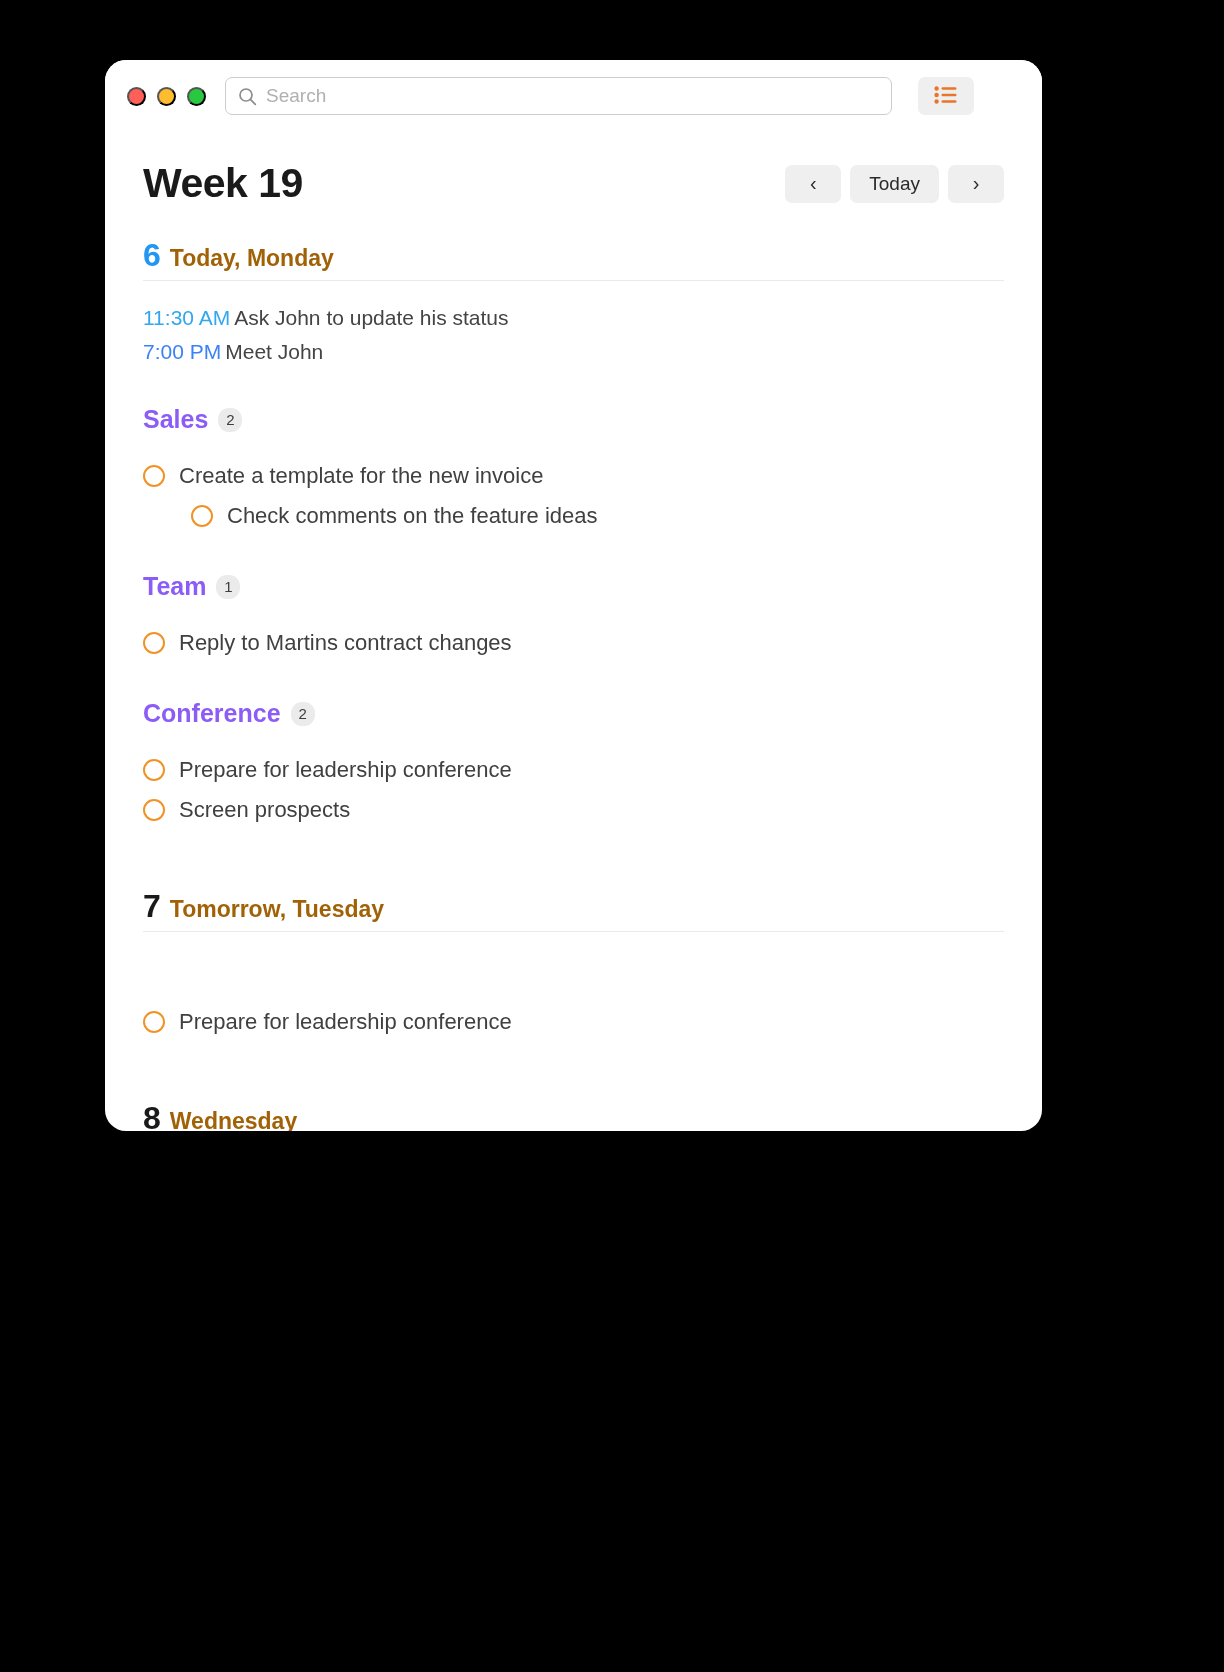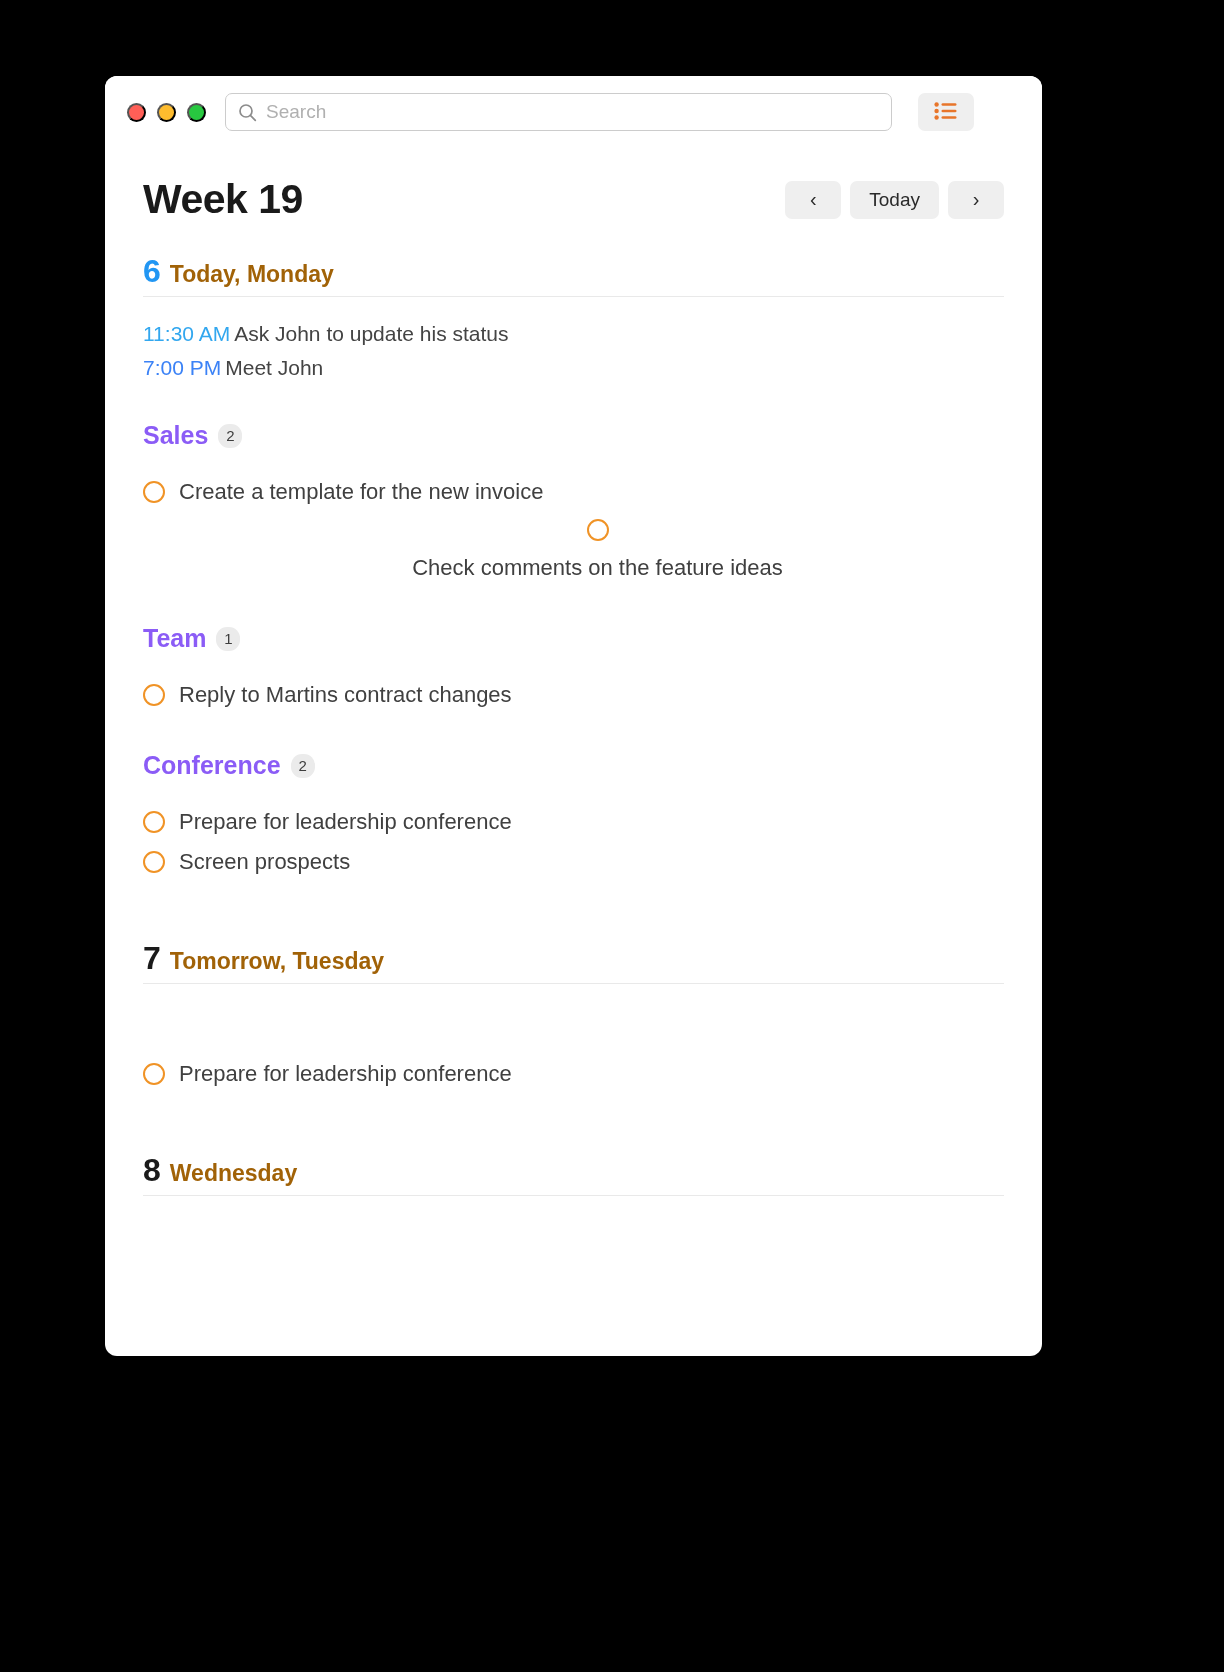--- a/index.html
+++ b/index.html
@@ -9,25 +9,25 @@
     height: 1672px;
     background: #000000;
     font-family: "Liberation Sans", sans-serif;
     -webkit-font-smoothing: antialiased;
   }
 
   
   #app-window {
     position: absolute;
     left: 105px;
-    top: 76px;
+    top: 60px;
     width: 937px;
-    height: 1280px;
+    height: 1071px;
     background: #ffffff;
-    border-radius: 12px;
+    border-radius: 21px;
     overflow: hidden;
   }
 
   
   #titlebar {
     height: 72px;
     display: flex;
     align-items: center;
     padding: 0 22px 0 22px;
     background: #ffffff;
@@ -187,21 +187,21 @@
     align-items: center;
     justify-content: center;
   }
 
   .task-row {
     display: flex;
     align-items: center;
     gap: 14px;
     padding: 7px 0;
   }
-  .task-row.indent { padding-left: 48px; flex-direction: column; }
+  .task-row.indent { padding-left: 48px; }
 
   .task-checkbox {
     width: 22px; height: 22px;
     border: 2.4px solid #f09326;
     border-radius: 50%;
     flex: 0 0 auto;
     background: transparent;
     cursor: pointer;
     padding: 0;
   }

